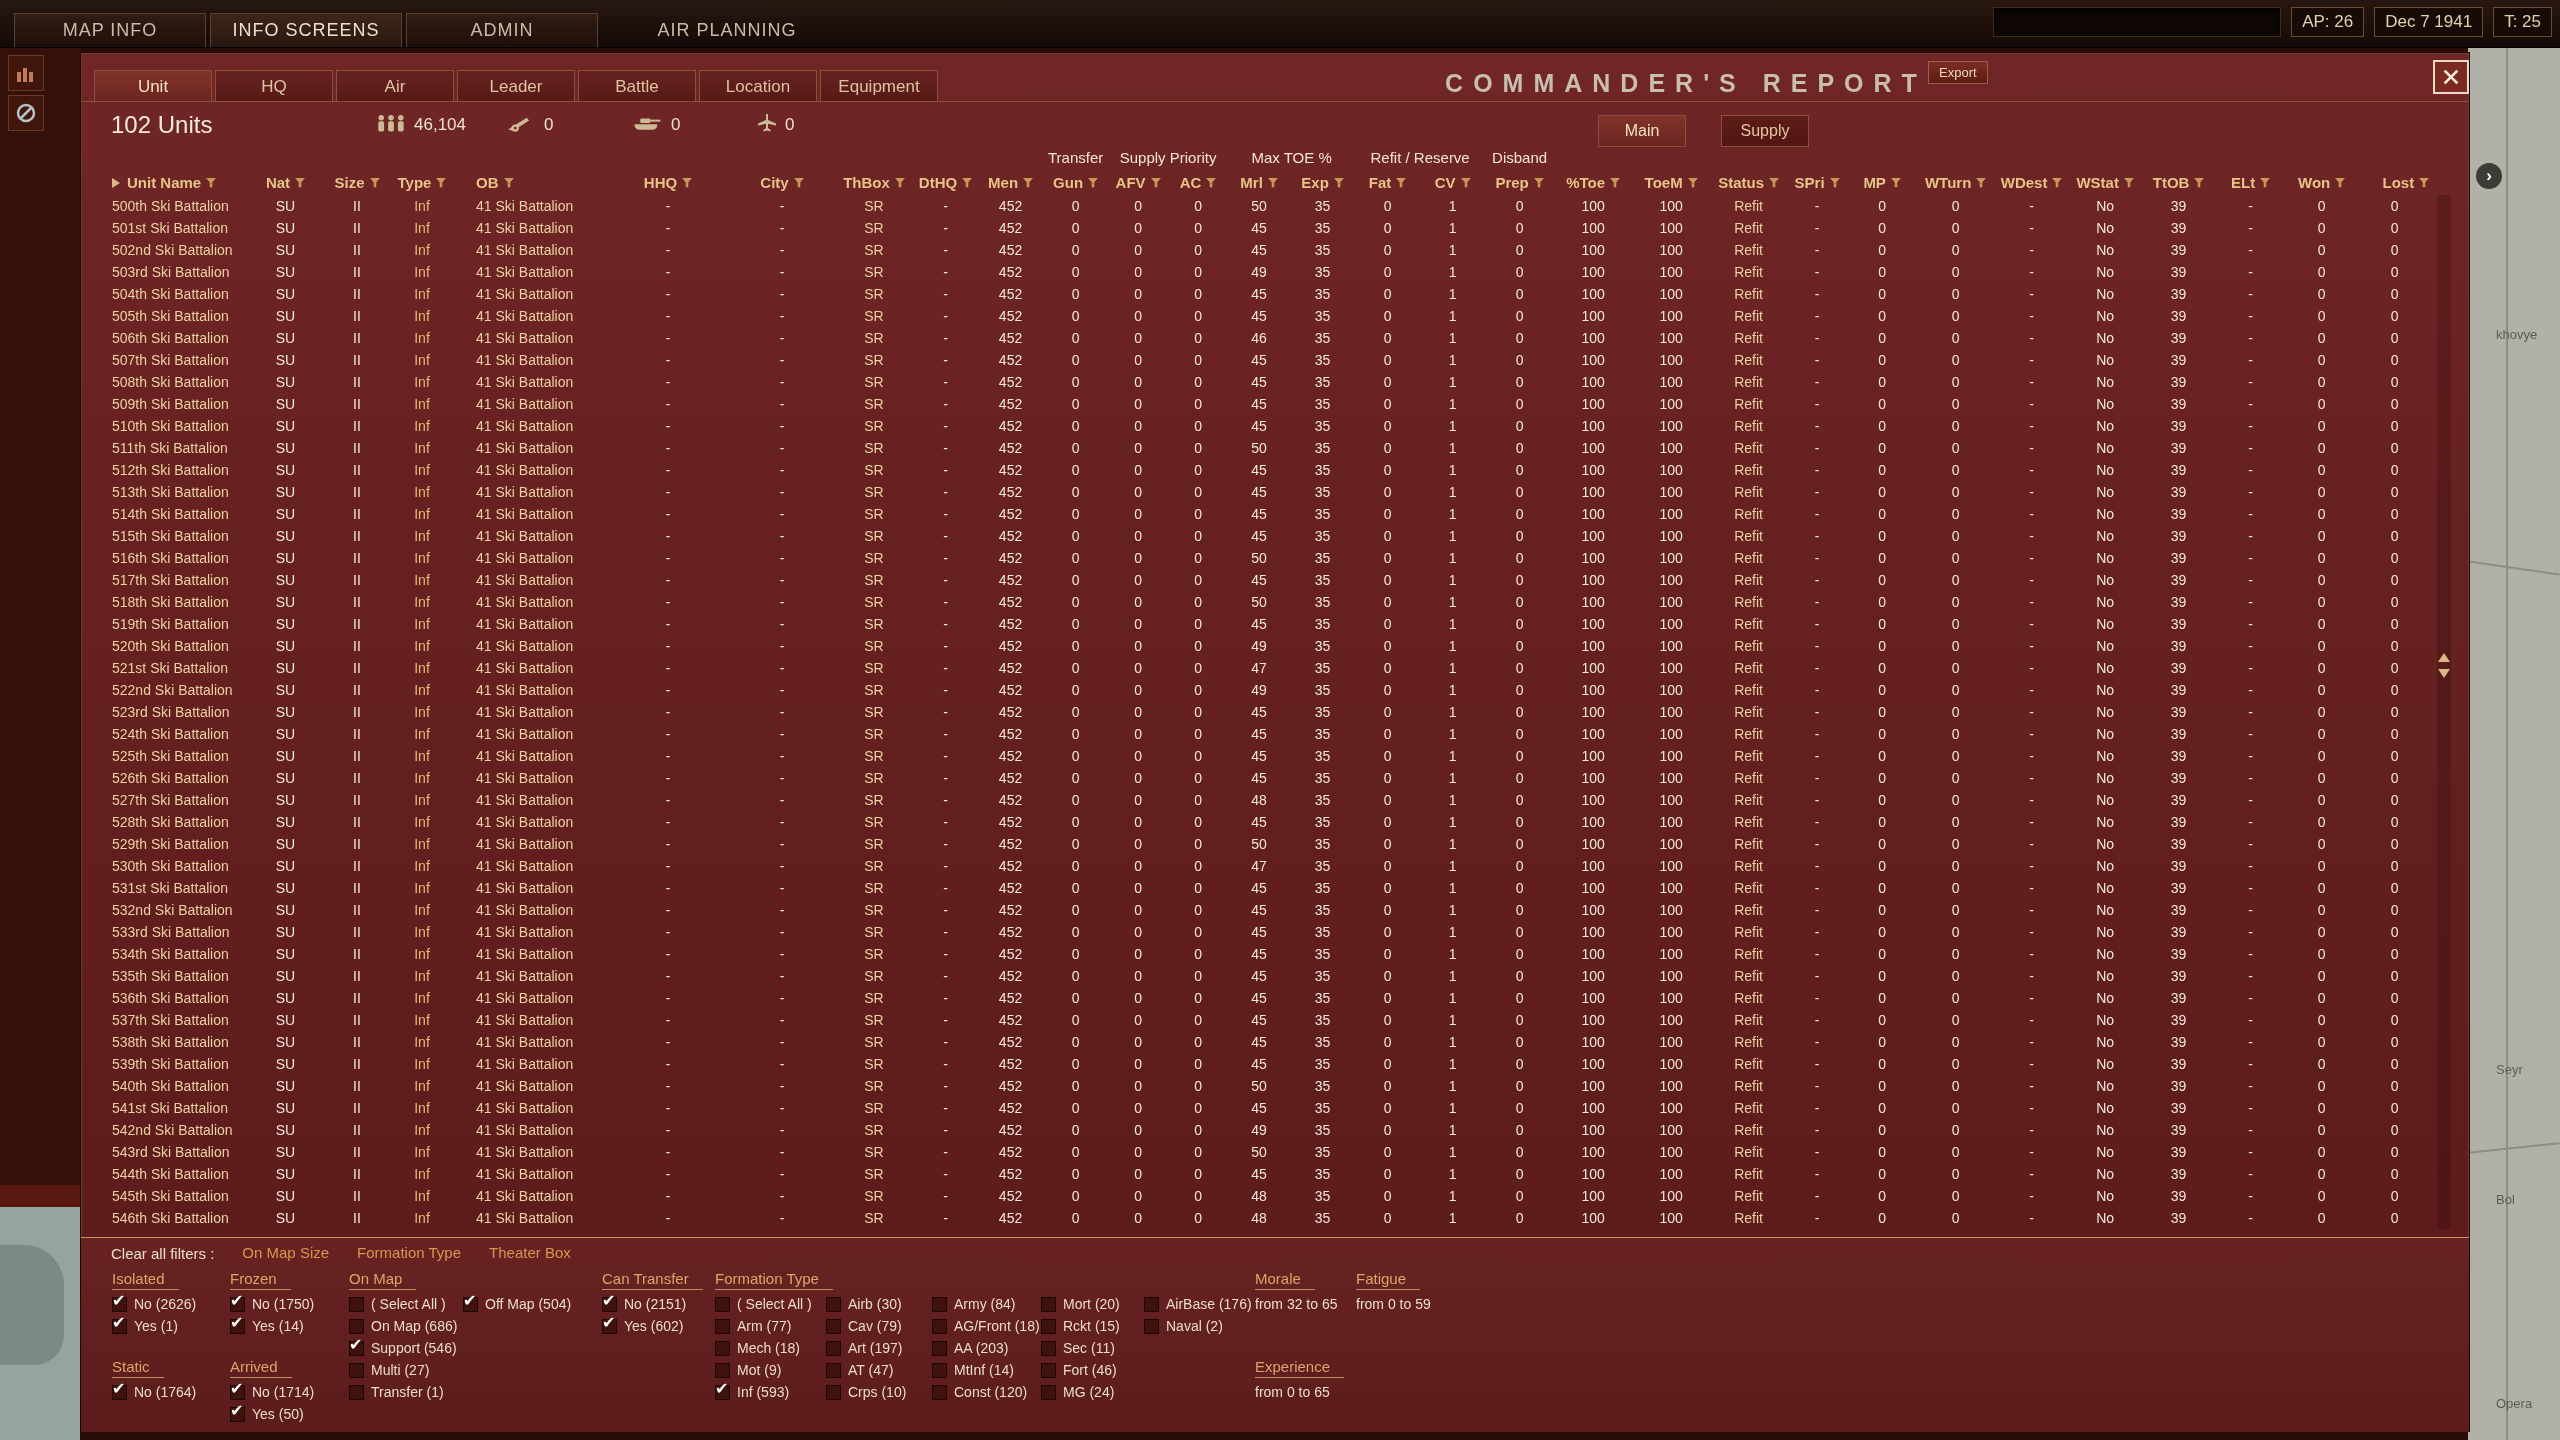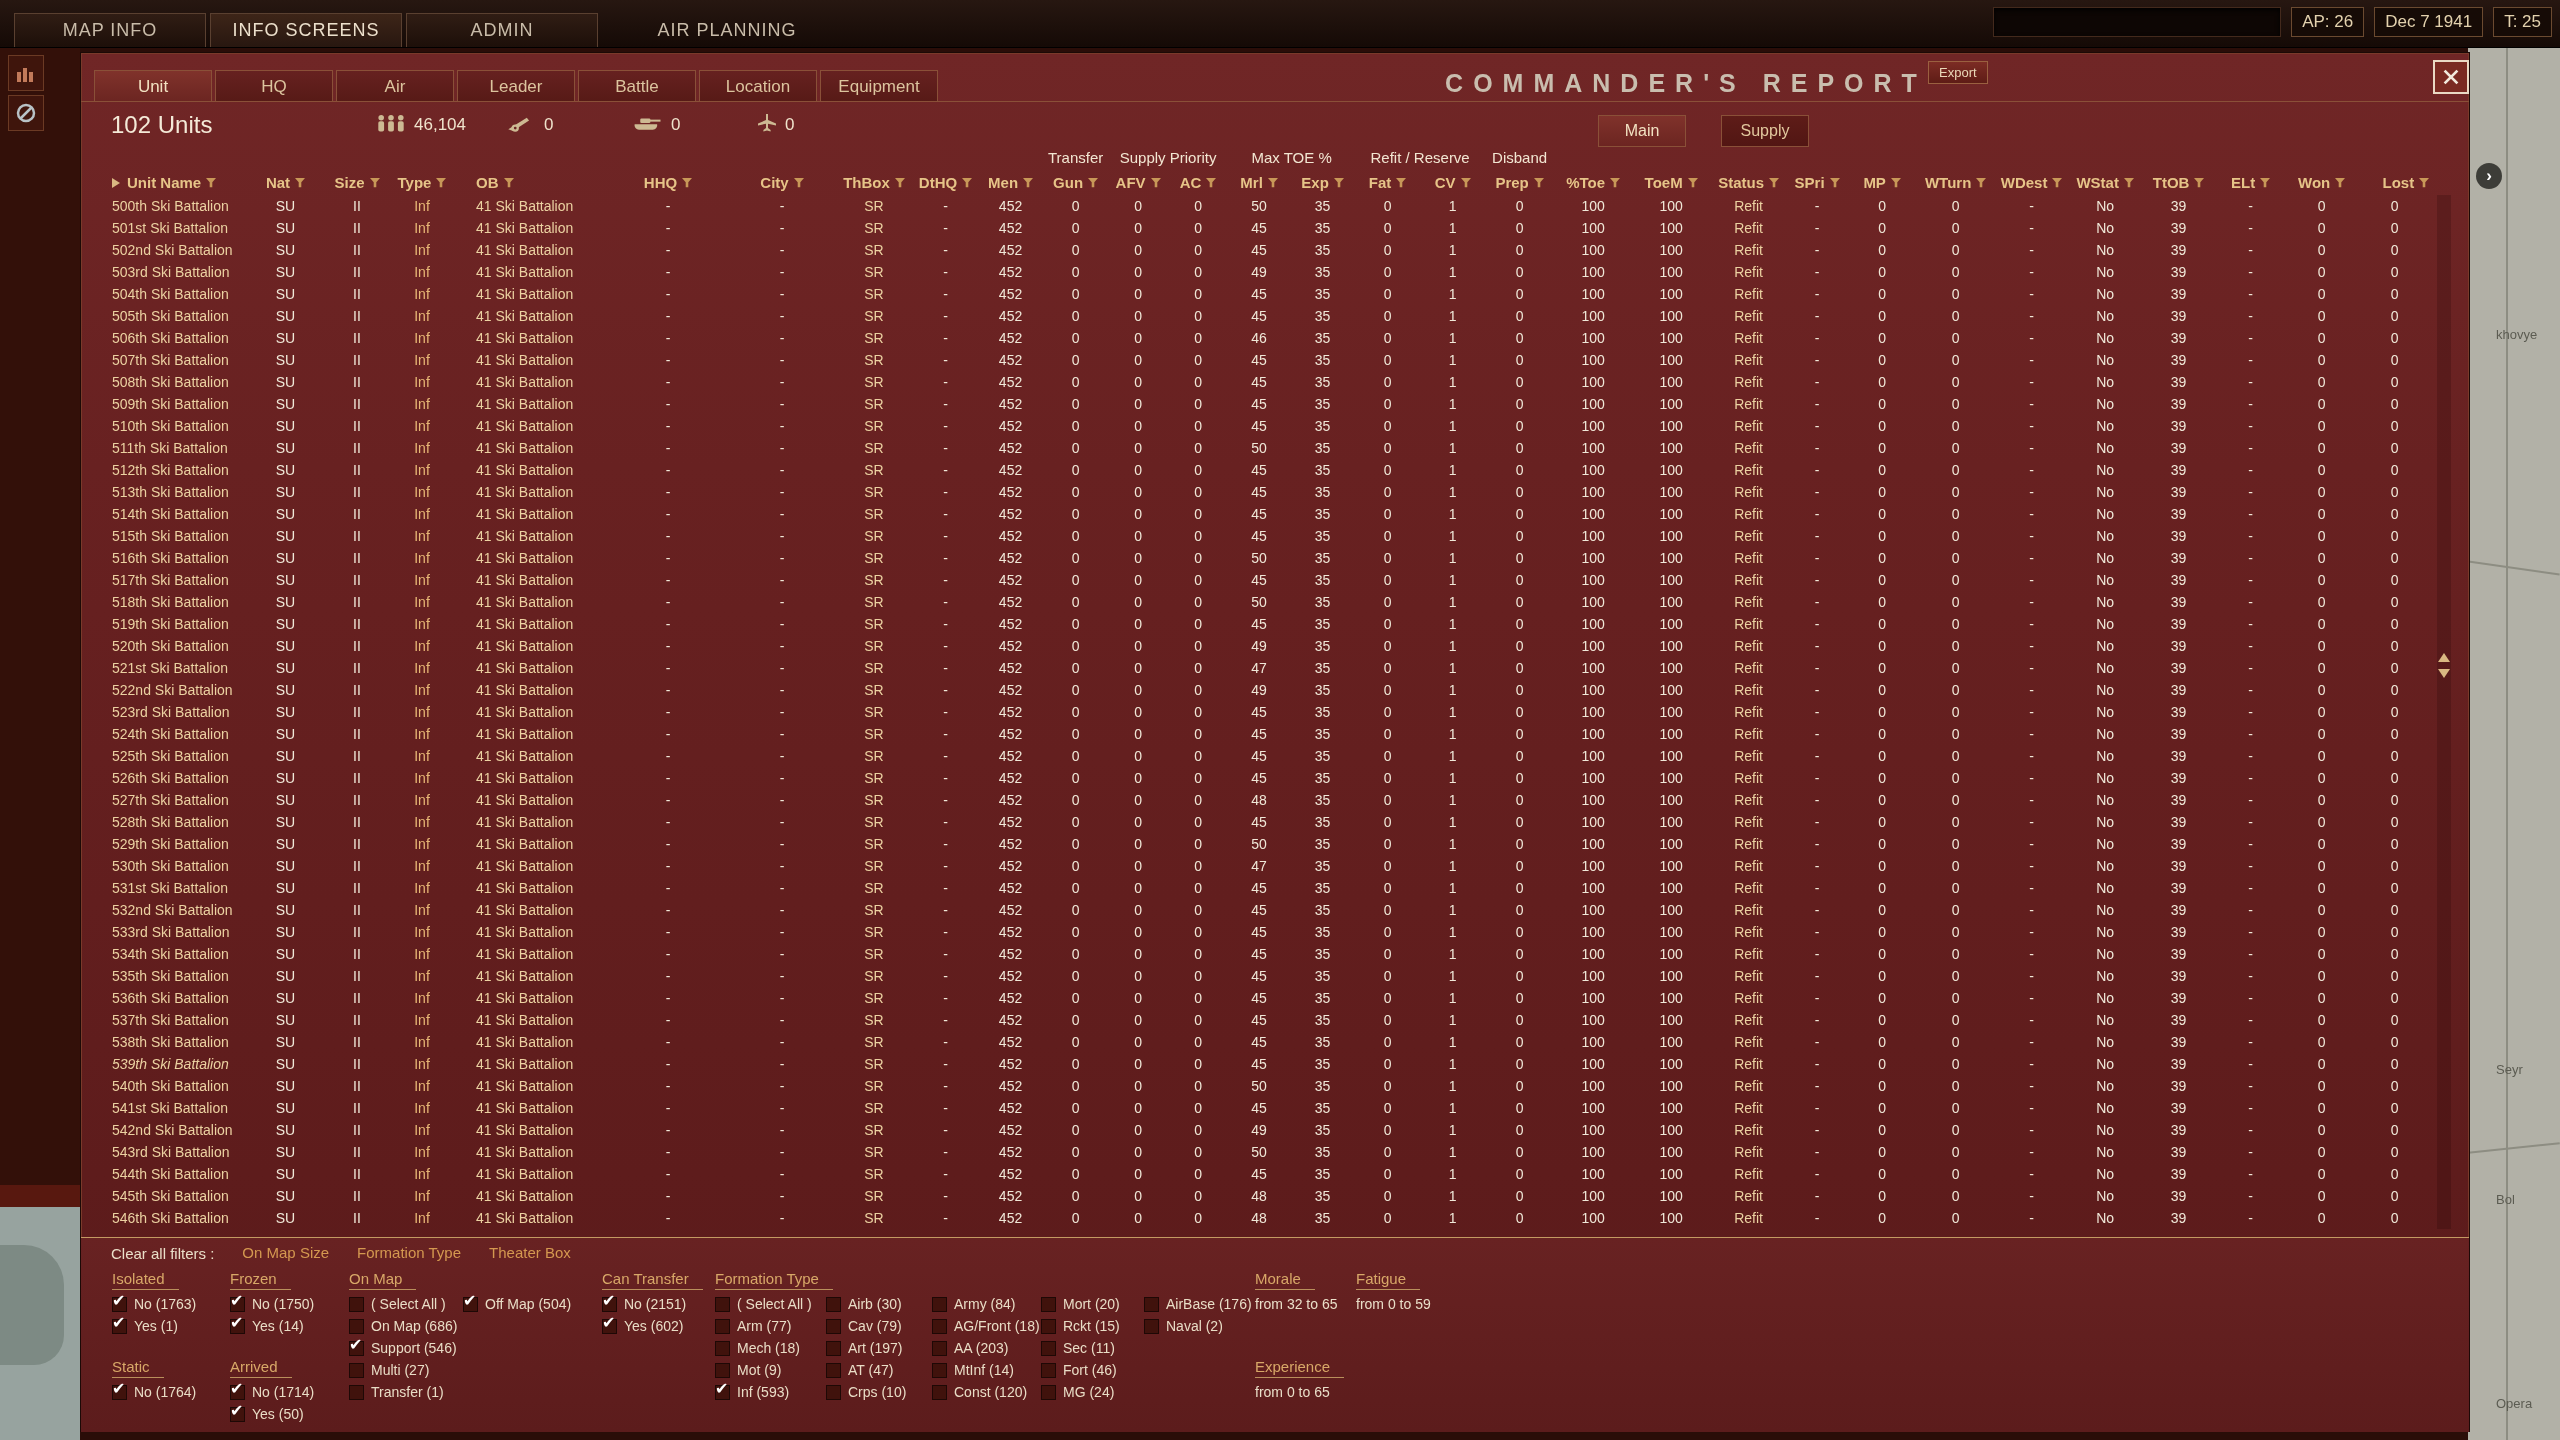--- a/index.html
+++ b/index.html
@@ -1571,21 +1571,21 @@
             <td class="cream" style="text-align:center;">0</td>
             <td class="cream" style="text-align:center;">0</td>
             <td class="cream" style="text-align:center;">-</td>
             <td class="cream" style="text-align:center;">No</td>
             <td class="cream" style="text-align:center;">39</td>
             <td class="cream" style="text-align:center;">-</td>
             <td class="cream" style="text-align:center;">0</td>
             <td class="cream" style="text-align:center;">0</td>
           </tr>
           <tr class="datarow">
-            <td class="tan" style="text-align:left;padding-left:18px;font-style:italic;">539th Ski Battalion</td>
+            <td class="tan" style="text-align:left;padding-left:18px;">539th Ski Battalion</td>
             <td class="cream" style="text-align:center;">SU</td>
             <td class="cream" style="text-align:center;">II</td>
             <td class="orange" style="text-align:center;">Inf</td>
             <td class="tan" style="text-align:left;padding-left:24px;">41 Ski Battalion</td>
             <td class="cream" style="text-align:center;">-</td>
             <td class="cream" style="text-align:center;">-</td>
             <td class="tan" style="text-align:center;">SR</td>
             <td class="cream" style="text-align:center;">-</td>
             <td class="cream" style="text-align:center;">452</td>
             <td class="cream" style="text-align:center;">0</td>
@@ -1844,21 +1844,21 @@
     <div class="filters" id="filters">
       <div class="clearrow">
         <span class="clearlbl">Clear all filters :</span>
         <span id="filter-links"><span class="flink">On Map Size</span><span class="flink">Formation Type</span><span class="flink">Theater Box</span></span>
       </div>
       <div id="filter-groups">
           <div class="fgroup" style="left:31px;top:32px">
             <div class="fg-head"><span>Isolated</span></div>
             <label class="cb checked">
               <span class="box"></span>
-              <span class="lbl">No (1763)</span>
+              <span class="lbl">No (2626)</span>
             </label>
             <label class="cb checked">
               <span class="box"></span>
               <span class="lbl">Yes (1)</span>
             </label>
           </div>
           <div class="fgroup" style="left:149px;top:32px">
             <div class="fg-head"><span>Frozen</span></div>
             <label class="cb checked">
               <span class="box"></span>

